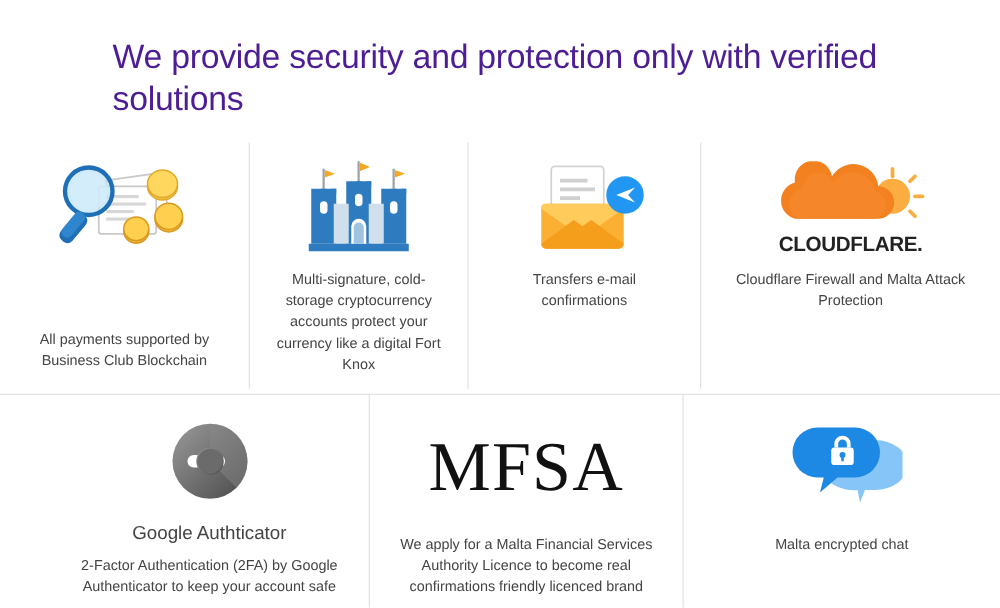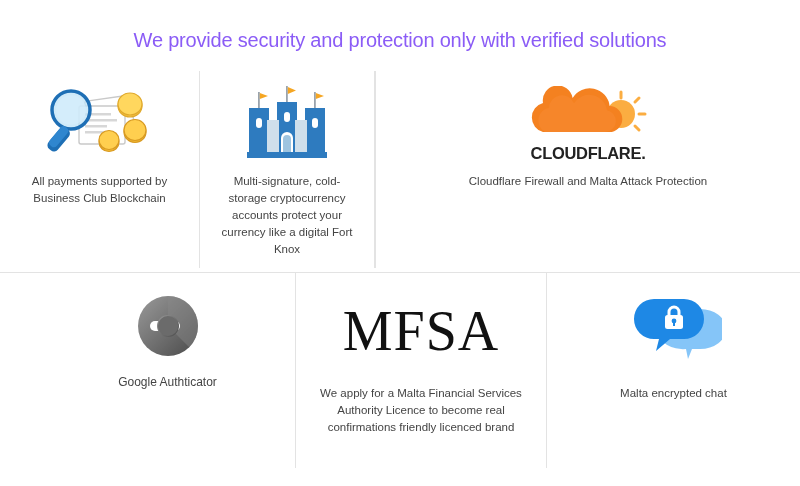--- a/index.html
+++ b/index.html
@@ -13,24 +13,24 @@
     color: #333333;
     overflow: hidden;
   }
   .page {
     width: 800px;
     height: 486px;
     position: relative;
     background: #ffffff;
   }
   .headline {
-    text-align: center;
-    font-size: 20px;
+    text-align: left;
+    font-size: 27px;
     line-height: 34px;
-    color: #8b5cf6;
+    color: #4c1d95;
     font-weight: 400;
     padding: 10px 90px 0 90px;
     letter-spacing: -0.2px;
   }
   .row {
     display: flex;
     width: 100%;
   }
   .row1 { margin-top: 14px; height: 197px; }
   .row2 { height: 195px; }
@@ -59,21 +59,21 @@
     width: 100%;
   }
   .icon-box {
     height: 82px;
     display: flex;
     align-items: center;
     justify-content: center;
     margin-bottom: 8px;
   }
   .sub-label {
-    font-size: 12px;
+    font-size: 15px;
     color: #444444;
     text-align: center;
     margin-bottom: 10px;
   }
   .mfsa-word {
     font-family: "Liberation Serif", serif;
     font-size: 56px;
     letter-spacing: 1px;
     color: #111111;
   }
@@ -88,21 +88,21 @@
 </style>
 </head>
 <body>
 
 <div class="page">
 
   <h1 class="headline">We provide security and protection only with verified solutions</h1>
 
   <div class="row row1">
 
-    <div class="cell" style="width:199px;">
+    <div class="cell" style="width:199px;gap:48px;">
       <div class="icon-box">
         <svg width="130" height="80" viewBox="0 0 130 80">
 
           <g>
             <rect x="52" y="14" width="46" height="38" rx="2" fill="#ffffff" stroke="#c9c9c9" stroke-width="1.4" transform="rotate(-8 75 33)"></rect>
             <rect x="44" y="22" width="46" height="38" rx="2" fill="#ffffff" stroke="#c9c9c9" stroke-width="1.4"></rect>
             <rect x="50" y="29" width="26" height="2.5" fill="#d7d7d7"></rect>
             <rect x="50" y="35" width="32" height="2.5" fill="#d7d7d7"></rect>
             <rect x="50" y="41" width="22" height="2.5" fill="#d7d7d7"></rect>
             <rect x="50" y="47" width="29" height="2.5" fill="#d7d7d7"></rect>
@@ -161,20 +161,39 @@
           <rect x="73" y="34" width="6" height="10" rx="3" fill="#ffffff"></rect>
           <path d="M42 68 v-14 a6 6 0 0 1 12 0 v14z" fill="#ffffff"></path>
           <path d="M44 68 v-13 a4 4 0 0 1 8 0 v13z" fill="#9ec4e0"></path>
         </svg>
       </div>
       <div class="caption">Multi-signature, cold-storage cryptocurrency accounts protect your currency like a digital Fort Knox</div>
     </div>
 
     <div class="divider-v"></div>
 
+    <div class="cell" style="width:185px;">
+      <div class="icon-box">
+        <svg width="110" height="80" viewBox="0 0 110 80">
+
+          <rect x="28" y="6" width="42" height="42" rx="3" fill="#ffffff" stroke="#d2d2d2" stroke-width="1.4"></rect>
+          <rect x="35" y="16" width="22" height="3" fill="#d0d0d0"></rect>
+          <rect x="35" y="23" width="28" height="3" fill="#d0d0d0"></rect>
+          <rect x="35" y="30" width="16" height="3" fill="#d0d0d0"></rect>
+
+          <path d="M24 36 h58 a4 4 0 0 1 4 4 v28 a4 4 0 0 1 -4 4 h-58 a4 4 0 0 1 -4 -4 v-28 a4 4 0 0 1 4 -4z" fill="#fbb034"></path>
+          <path d="M20 40 l33 23 l33 -23 v-1 a3 3 0 0 0 -3 -3 h-60 a3 3 0 0 0 -3 3z" fill="#ffcb5b"></path>
+          <path d="M20 68 l26 -19 l7 5 l7 -5 l26 19 a4 4 0 0 1 -4 4 h-58 a4 4 0 0 1 -4 -4z" fill="#f49e1b"></path>
+
+          <circle cx="87" cy="29" r="15" fill="#2196f3"></circle>
+          <path d="M80 29 l15 -6 l-5.5 6 l5.5 6z" fill="#ffffff"></path>
+        </svg>
+      </div>
+      <div class="caption">Transfers e-mail confirmations</div>
+    </div>
 
     <div class="divider-v"></div>
 
     <div class="cell" style="flex:1;">
       <div class="icon-box" style="flex-direction:column;">
         <svg width="150" height="58" viewBox="0 0 150 58">
 
           <g fill="#fbad41">
             <circle cx="108" cy="28" r="14"></circle>
             <g stroke="#fbad41" stroke-width="3" stroke-linecap="round">
@@ -212,20 +231,21 @@
             </linearGradient>
           </defs>
           <circle cx="38" cy="38" r="30" fill="url(#gaGrad)"></circle>
           <path d="M38 8 a30 30 0 0 1 21.2 51.2 l-21.2 -21.2z" fill="#8a8a8a" opacity="0.45"></path>
           <rect x="20" y="33" width="30" height="10" rx="5" fill="#ffffff"></rect>
           <circle cx="38" cy="38" r="11" fill="url(#gaGrad)"></circle>
           <circle cx="38" cy="38" r="10" fill="#6b6b6b"></circle>
         </svg>
       </div>
       <div class="sub-label">Google Authticator</div>
+      <div class="caption">2-Factor Authentication (2FA) by Google Authenticator to keep your account safe</div>
     </div>
 
     <div class="divider-v"></div>
 
     <div class="cell" style="width:250px;">
       <div class="icon-box" style="height:92px;">
         <div class="mfsa-word">MFSA</div>
       </div>
       <div class="caption">We apply for a Malta Financial Services Authority Licence to become real confirmations friendly licenced brand</div>
     </div>

